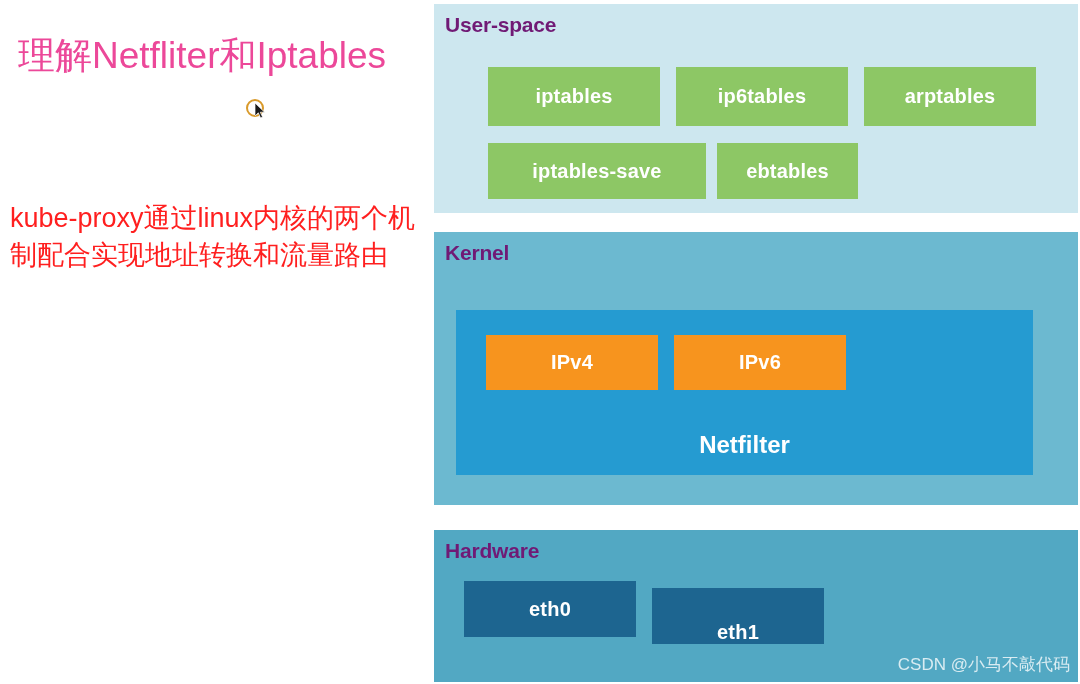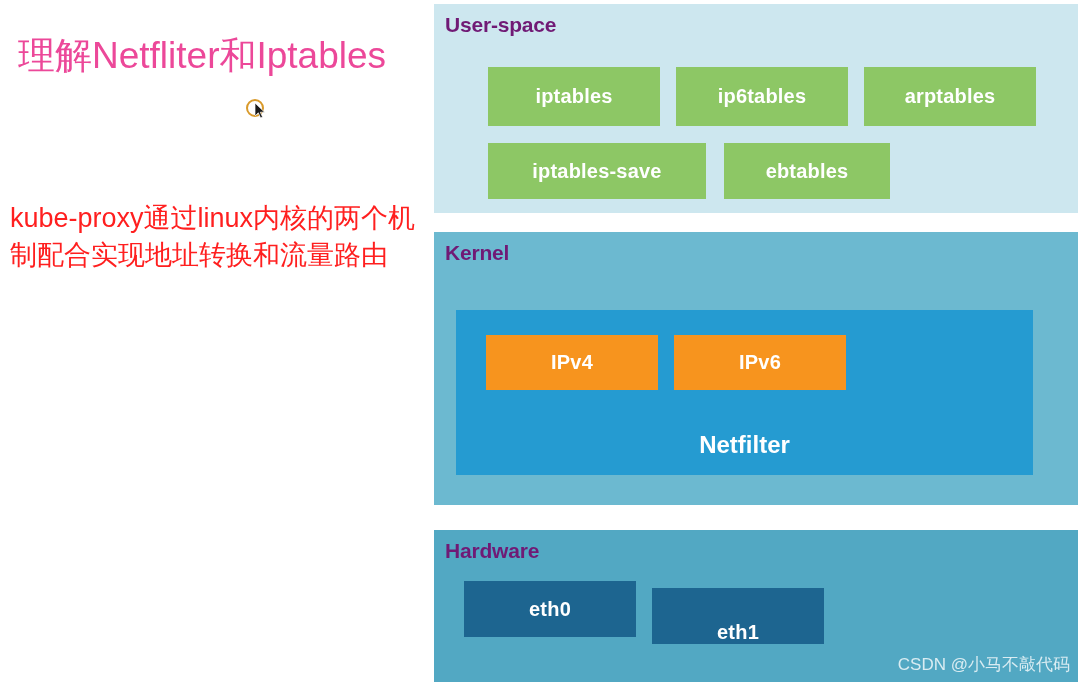--- a/index.html
+++ b/index.html
@@ -112,21 +112,21 @@
   }
   .node-green  { background: #8dc765; margin-left: 24px; }
   .node-orange { background: #f7941e; }
   .node-darkblue { background: #1d6590; }
 
   
   #node-iptables     { left: 30px;  top: 63px;  width: 172px; height: 59px; }
   #node-ip6tables    { left: 218px; top: 63px;  width: 172px; height: 59px; }
   #node-arptables    { left: 406px; top: 63px;  width: 172px; height: 59px; }
   #node-iptables-save{ left: 30px;  top: 139px; width: 218px; height: 56px; }
-  #node-ebtables     { left: 266px; top: 139px; width: 166px; height: 56px; }
+  #node-ebtables     { left: 259px; top: 139px; width: 141px; height: 56px; }
 
   
   #netfilter-box {
     position: absolute;
     left: 22px; top: 78px;
     width: 577px; height: 165px;
     background: #259bd1;
   }
   #netfilter-label {
     position: absolute;

